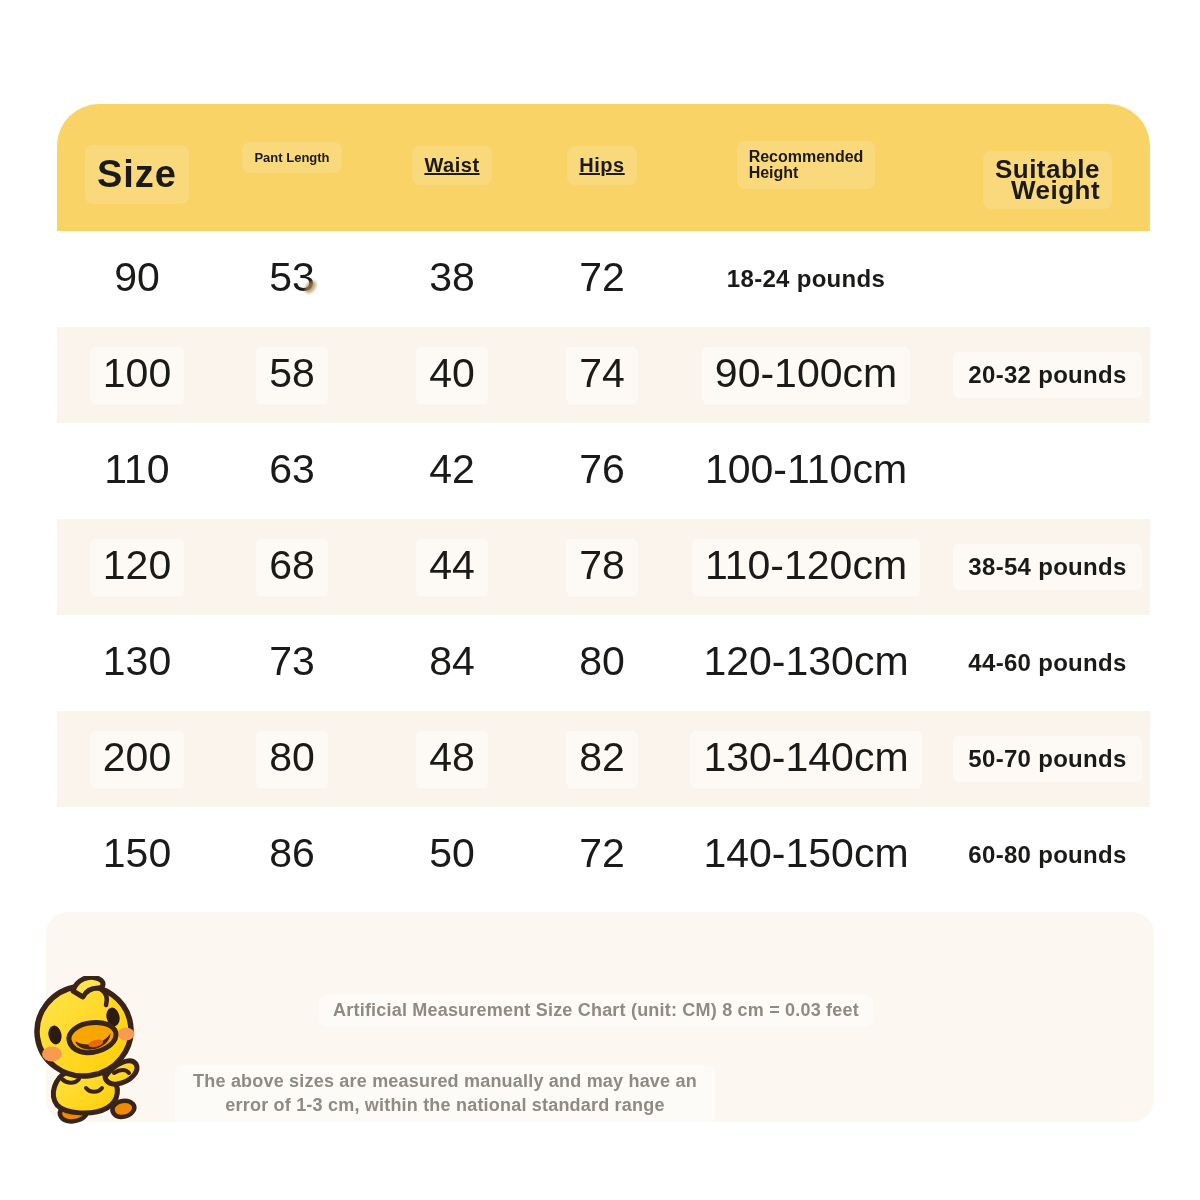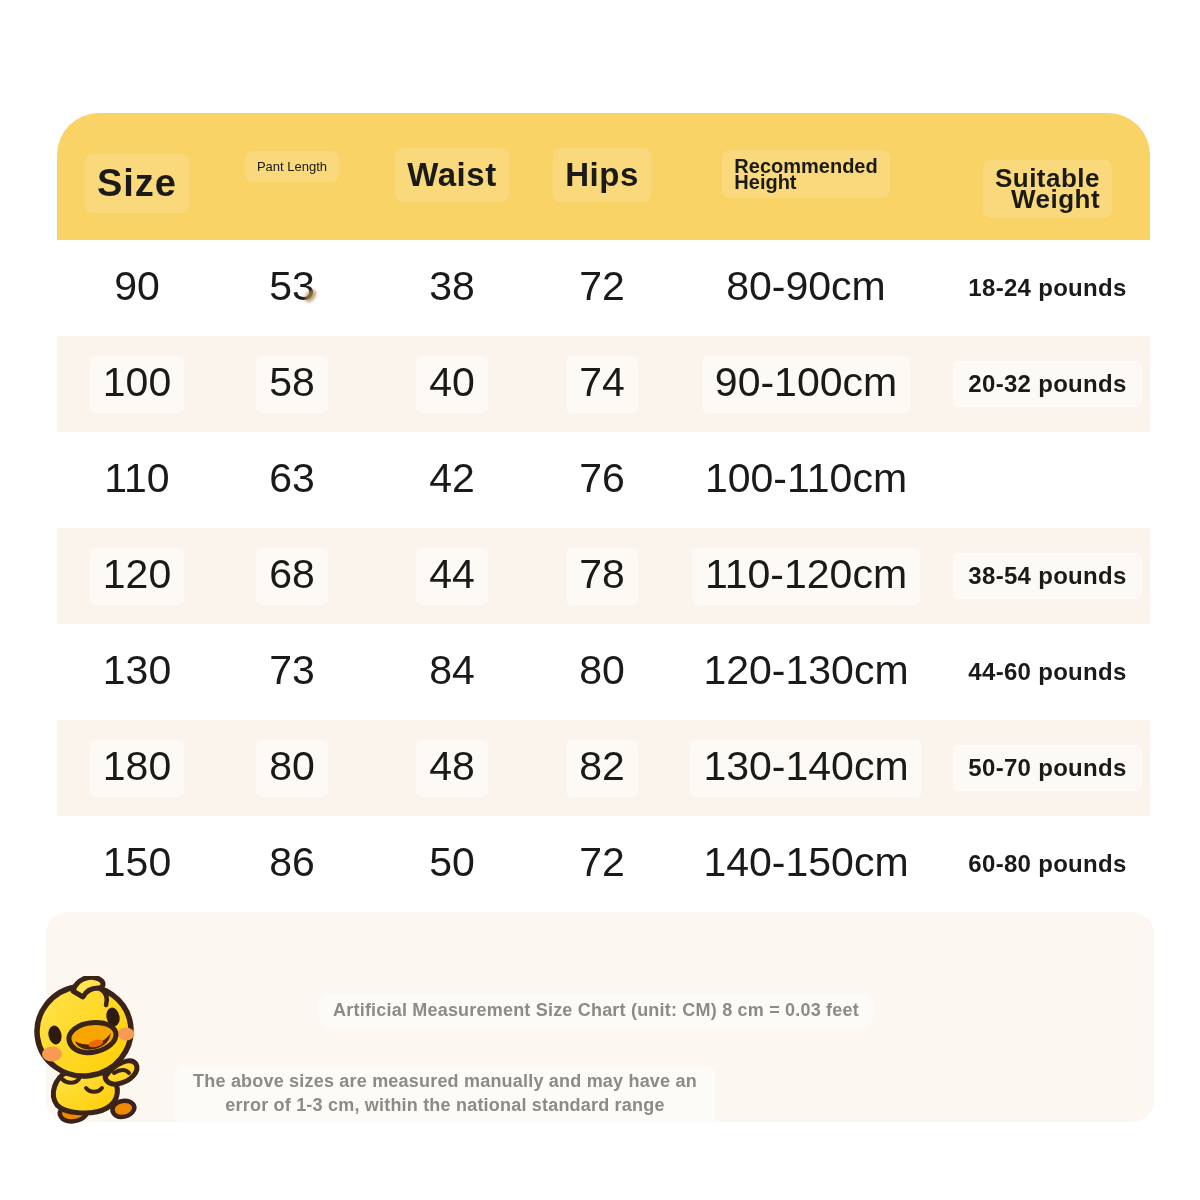--- a/index.html
+++ b/index.html
@@ -4,42 +4,42 @@
 <style>
   html,body { margin:0; padding:0; }
   body {
     width:1200px; height:1200px; position:relative; overflow:hidden;
     background:#ffffff;
     font-family:"Liberation Sans", sans-serif;
     color:var(--text_dark,#1a1a19);
   }
 
   
-  .size-table { position:absolute; left:57px; top:113px; width:1093px; }
+  .size-table { position:absolute; left:57px; top:104px; width:1093px; }
   .grid6 {
     display:grid;
     grid-template-columns:160px 150px 170px 130px 278px 205px;
     align-items:center;
   }
   .thead {
     height:127px;
     background:var(--header_yellow,#F9D366);
     border-radius:42px 42px 0 0;
   }
   .hcell { text-align:center; }
   .hbox {
     display:inline-block;
     background:rgba(255,255,255,0.14);
     border-radius:8px;
     padding:8px 12px;
   }
   .h-size   { font-size:38px; font-weight:700; letter-spacing:1px; transform:translateY(7px); }
-  .h-tiny   { font-size:13px; font-weight:400; transform:translateY(-10px); }
-  .h-mid    { font-size:33px; font-weight:700; letter-spacing:0.5px; transform:translateY(-2px); }
-  .h-two    { font-size:20px; font-weight:700; line-height:16px; transform:translateY(-3px); text-align:left; }
+  .h-tiny   { font-size:13px; font-weight:700; transform:translateY(-10px); }
+  .h-mid    { font-size:20px; font-weight:700; letter-spacing:0.5px; transform:translateY(-2px);text-decoration:underline; }
+  .h-two    { font-size:16px; font-weight:700; line-height:16px; transform:translateY(-3px); text-align:left; }
   .h-two-big{ font-size:26px; font-weight:700; line-height:21px; transform:translateY(12px); text-align:right; letter-spacing:0.5px; }
   .hline { display:block; }
 
   .trow { height:96px; background:var(--row_white,#ffffff); text-align:center; }
   .trow.alt { background:var(--row_alt,#FBF4ED); }
   .vbox {
     display:inline-block;
     background:rgba(255,255,255,0.5);
     border-radius:6px;
     padding:3px 13px 7px;
@@ -111,21 +111,20 @@
       </span>
     </div>
   </div>
 
   <div id="table-body">
       <div class="trow grid6">
     <div><span class="vbox num">90</span></div>
     <div><span class="vbox num">53</span></div>
     <div><span class="vbox num">38</span></div>
     <div><span class="vbox num">72</span></div>
-    <div><span class="vbox num">80-90cm</span></div>
     <div><span class="vbox pounds">18-24 pounds</span></div>
   </div>
       <div class="trow grid6 alt">
     <div><span class="vbox num">100</span></div>
     <div><span class="vbox num">58</span></div>
     <div><span class="vbox num">40</span></div>
     <div><span class="vbox num">74</span></div>
     <div><span class="vbox num">90-100cm</span></div>
     <div><span class="vbox pounds">20-32 pounds</span></div>
   </div>
@@ -146,21 +145,21 @@
   </div>
       <div class="trow grid6">
     <div><span class="vbox num">130</span></div>
     <div><span class="vbox num">73</span></div>
     <div><span class="vbox num">84</span></div>
     <div><span class="vbox num">80</span></div>
     <div><span class="vbox num">120-130cm</span></div>
     <div><span class="vbox pounds">44-60 pounds</span></div>
   </div>
       <div class="trow grid6 alt">
-    <div><span class="vbox num">180</span></div>
+    <div><span class="vbox num">200</span></div>
     <div><span class="vbox num">80</span></div>
     <div><span class="vbox num">48</span></div>
     <div><span class="vbox num">82</span></div>
     <div><span class="vbox num">130-140cm</span></div>
     <div><span class="vbox pounds">50-70 pounds</span></div>
   </div>
       <div class="trow grid6">
     <div><span class="vbox num">150</span></div>
     <div><span class="vbox num">86</span></div>
     <div><span class="vbox num">50</span></div>

